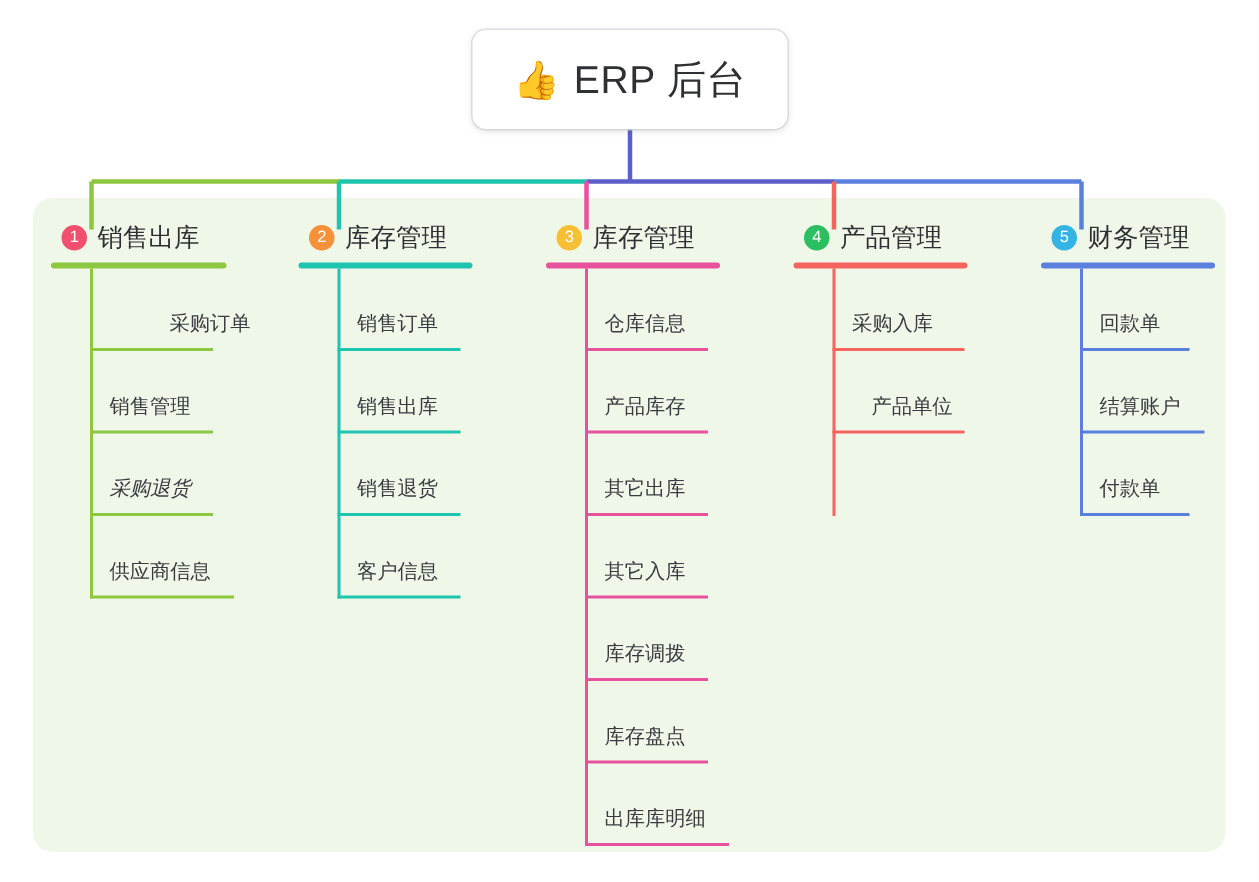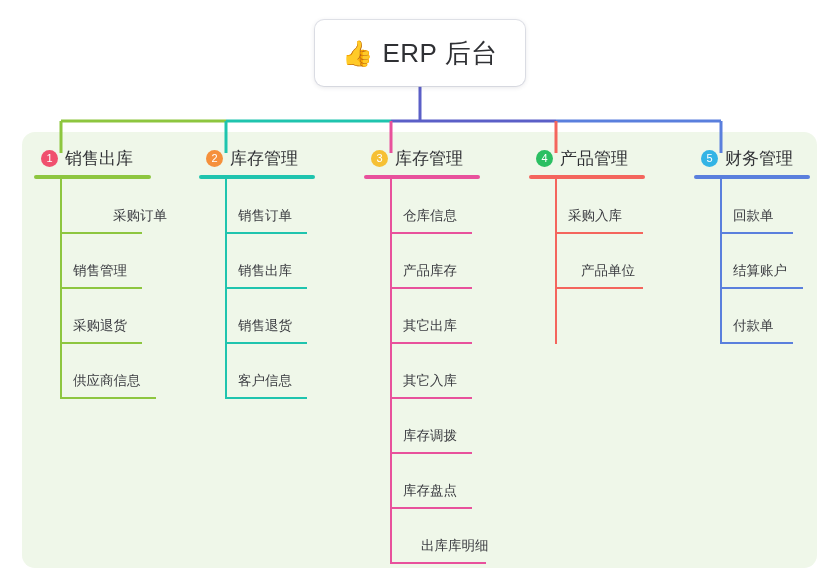--- a/index.html
+++ b/index.html
@@ -178,21 +178,21 @@
           <div class="spine" style="background: rgb(141, 198, 63); height: 220px; left: 22px;"></div>
           <div class="leaf">
             <span class="leaf-label" style="left: 35px; margin-left: 40px;">采购订单</span>
             <div class="leaf-underline" style="width: 82px; background: rgb(141, 198, 63); left: 22px;"></div>
           </div>
           <div class="leaf">
             <span class="leaf-label" style="left: 35px;">销售管理</span>
             <div class="leaf-underline" style="width: 82px; background: rgb(141, 198, 63); left: 22px;"></div>
           </div>
           <div class="leaf">
-            <span class="leaf-label" style="left: 35px;">采购退货</span>
+            <span class="leaf-label" style="left: 35px; font-style: italic;">采购退货</span>
             <div class="leaf-underline" style="width: 82px; background: rgb(141, 198, 63); left: 22px;"></div>
           </div>
           <div class="leaf">
             <span class="leaf-label" style="left: 35px;">供应商信息</span>
             <div class="leaf-underline" style="width: 96px; background: rgb(141, 198, 63); left: 22px;"></div>
           </div>
         </div>
       </div>
       <div class="branch" style="left: 203px;">
         <div class="branch-header">
@@ -246,21 +246,21 @@
           </div>
           <div class="leaf">
             <span class="leaf-label" style="left: 35px; text-align: center;">库存调拨</span>
             <div class="leaf-underline" style="width: 82px; background: rgb(232, 81, 156); left: 22px;"></div>
           </div>
           <div class="leaf">
             <span class="leaf-label" style="left: 35px;">库存盘点</span>
             <div class="leaf-underline" style="width: 82px; background: rgb(232, 81, 156); left: 22px;"></div>
           </div>
           <div class="leaf">
-            <span class="leaf-label" style="left: 53px;">出库库明细</span>
+            <span class="leaf-label" style="left: 35px;">出库库明细</span>
             <div class="leaf-underline" style="width: 96px; background: rgb(232, 81, 156); left: 22px;"></div>
           </div>
         </div>
       </div>
       <div class="branch" style="left: 533px;">
         <div class="branch-header">
           <span class="badge" style="background: rgb(43, 191, 98);">4</span>
           <span class="branch-title">产品管理</span>
         </div>
         <div class="branch-rule" style="width: 116px; background: rgb(244, 101, 93); margin-left: -4px;"></div>

